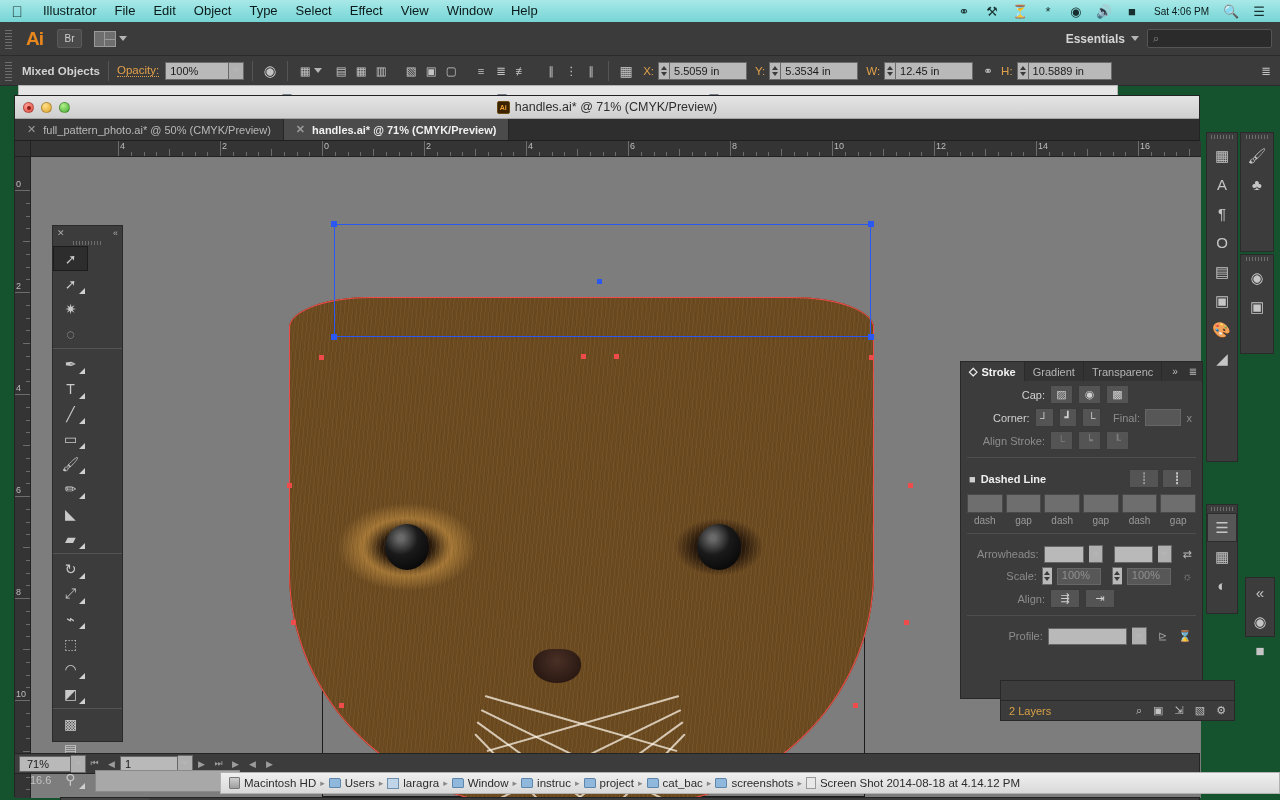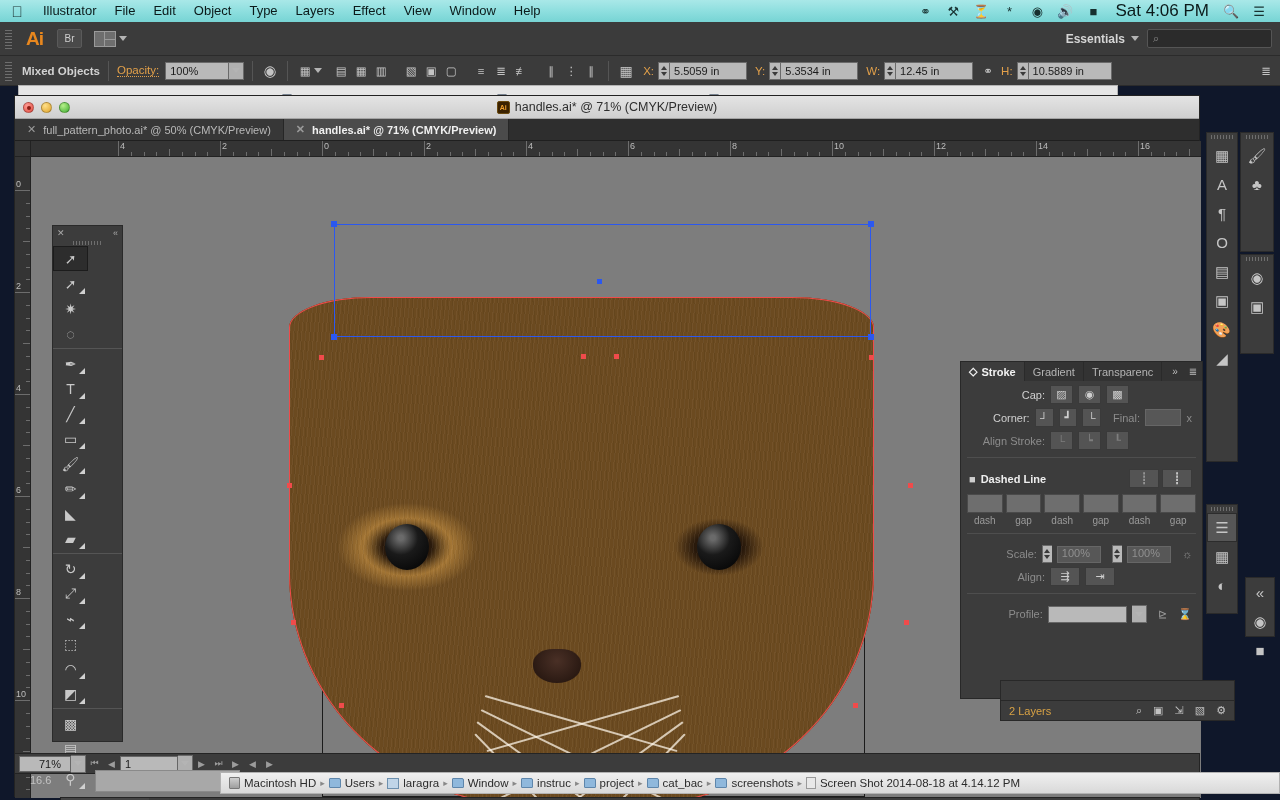--- a/index.html
+++ b/index.html
@@ -17,24 +17,24 @@
 
   
   .macbar { position:absolute; left:0; top:0; width:1280px; height:22px;
     background:linear-gradient(180deg,#a9e8e8 0%,#8cdede 55%,#77d4d4 100%);
     display:flex; align-items:center; color:#0b1a1a; font-size:13px; }
   .macbar .apple { width:34px; text-align:center; font-size:15px; color:#1a2b2b; }
   .macbar .mitem { padding:0 9px; line-height:22px; white-space:nowrap; }
   .macbar .mitem.app { font-weight:normal; }
   .macbar .right { margin-left:auto; display:flex; align-items:center; padding-right:8px; gap:2px; }
   .macbar .right .ic { width:26px; text-align:center; font-size:13px; color:#17302f; }
-  .macbar .clock { padding:0 7px; font-size:17px; white-space:nowrap; }
-
-  
-  .appframe { position:absolute; left:0; top:22px; width:1280px; height:778px; background:#0f172a; }
+  .macbar .clock { padding:0 7px; font-size:10px; white-space:nowrap; }
+
+  
+  .appframe { position:absolute; left:0; top:22px; width:1280px; height:778px; background:#14532d; }
 
   .appbar { position:absolute; left:0; top:0; width:1280px; height:34px;
     background:#3b3b3b; border-bottom:1px solid #2b2b2b; display:flex; align-items:center; }
   .gripdots { width:11px; height:24px; margin-left:3px;
     background-image:repeating-linear-gradient(180deg,#6e6e6e 0 1px,transparent 1px 3px);
     background-size:7px 24px; background-repeat:no-repeat; background-position:2px 3px; }
   .ailogo { font-size:19px; font-weight:bold; color:#e8871e; padding:0 14px 0 12px; letter-spacing:-1px; }
   .btnsq { height:19px; min-width:25px; border:1px solid #5a5a5a; background:#4a4a4a;
     border-radius:2px; color:#cfcfcf; font-size:10px; display:flex; align-items:center;
     justify-content:center; margin-right:12px; }
@@ -214,21 +214,21 @@
     color:#c5c5c5; font-size:15px; }
   .dico.on { background:#565656; border:1px solid #2c2c2c; }
   .dgrip { height:8px; background-image:repeating-linear-gradient(90deg,#6e6e6e 0 1px,transparent 1px 3px);
     background-size:22px 4px; background-repeat:no-repeat; background-position:center; }
 
   
   .statusbar { position:absolute; left:14px; top:731px; width:1186px; height:21px;
     background:#3c3c3c; border:1px solid #242424; display:flex; align-items:center;
     font-size:11px; color:#d0d0d0; }
   .zoomfield { width:52px; height:16px; background:#b9b9b9; color:#1b1b1b; border:1px solid #666;
-    display:flex; align-items:center; padding:0 19px; font-size:11px; margin-left:4px; }
+    display:flex; align-items:center; padding:0 7px; font-size:11px; margin-left:4px; }
   .navbtn { width:17px; text-align:center; color:#9c9c9c; font-size:9px; }
   .pagefield { width:58px; height:16px; background:#b9b9b9; color:#1b1b1b; border:1px solid #666;
     display:flex; align-items:center; padding:0 4px; font-size:11px; }
   .stmsg { flex:1; text-align:center; font-weight:bold; color:#e4e4e4; }
 
   
   .pathbar { position:absolute; left:220px; top:750px; width:1060px; height:22px;
     background:linear-gradient(180deg,#f0f0f0,#d9d9d9); border:1px solid #b2b2b2;
     display:flex; align-items:center; padding:0 8px; font-size:11.5px; color:#2b2b2b; gap:4px; }
   .pcrumb { display:flex; align-items:center; gap:4px; }
@@ -256,21 +256,21 @@
 <div id="root">
   <div class="desktop"></div>
 
   <div class="macbar">
     <div class="apple"></div>
     <div class="mitem app">Illustrator</div>
     <div class="mitem">File</div>
     <div class="mitem">Edit</div>
     <div class="mitem">Object</div>
     <div class="mitem">Type</div>
-    <div class="mitem">Layers</div>
+    <div class="mitem">Select</div>
     <div class="mitem">Effect</div>
     <div class="mitem">View</div>
     <div class="mitem">Window</div>
     <div class="mitem">Help</div>
     <div class="right">
       <div class="ic">⚭</div>
       <div class="ic">⚒</div>
       <div class="ic">⏳</div>
       <div class="ic">*</div>
       <div class="ic">◉</div>
@@ -764,20 +764,32 @@
             <div class="dashlbl">dash</div>
           </div>
           <div class="dashcell">
             <div class="dashin"></div>
             <div class="dashlbl">gap</div>
           </div>
         </div>
 
       <div class="phr"></div>
 
+      <div class="prow">
+        <span class="plabel dim">Arrowheads:</span>
+        <span class="pfield" style="width:44px"></span>
+        <span class="fdd">
+            <span class="caret"></span>
+          </span>
+        <span class="pfield" style="width:42px;margin-left:6px"></span>
+        <span class="fdd">
+            <span class="caret"></span>
+          </span>
+        <span style="color:#b6b6b6;margin-left:6px">⇄</span>
+      </div>
 
       <div class="prow">
         <span class="plabel dim">Scale:</span>
         <span class="spin">
             <i class="up"></i>
             <i class="dn"></i>
           </span>
         <span class="pfield" style="width:48px;background:#575757;color:#909090;padding:0 4px">100%</span>
         <span class="spin" style="margin-left:6px">
             <i class="up"></i>

